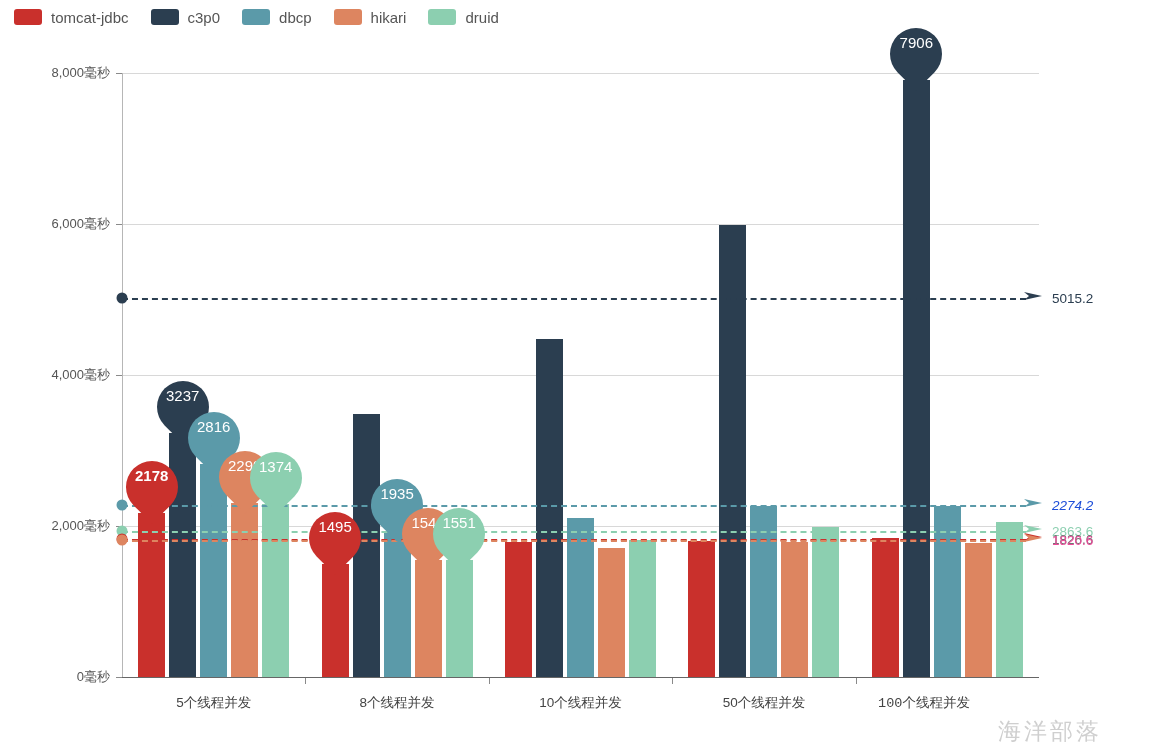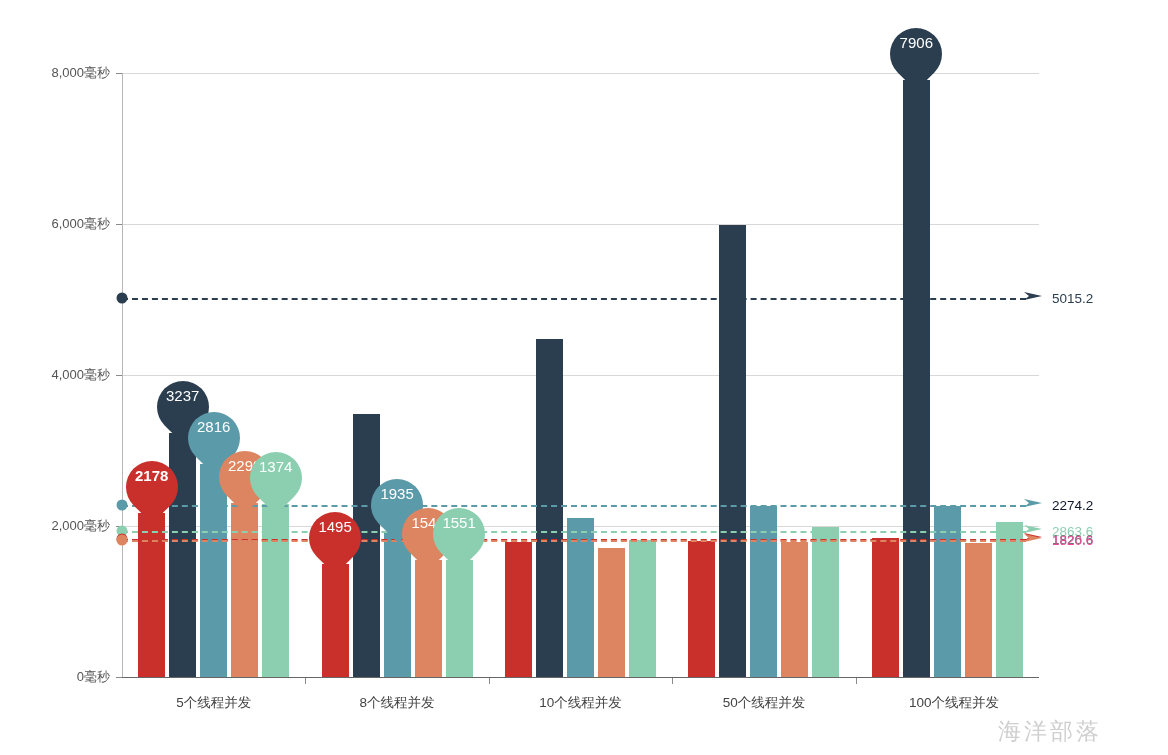--- a/index.html
+++ b/index.html
@@ -172,20 +172,42 @@
     color: #cfcfcf;
     font-family: "DejaVu Serif", "Liberation Serif", serif;
     letter-spacing: 3px;
     user-select: none;
   }
 </style>
 </head>
 <body>
 
 <div id="chart-header">
+  <div id="legend">
+      <div class="legend-item">
+        <div class="legend-swatch" style="background: rgb(201, 48, 44);"></div>
+        <div class="legend-label">tomcat-jdbc</div>
+      </div>
+      <div class="legend-item">
+        <div class="legend-swatch" style="background: rgb(43, 62, 80);"></div>
+        <div class="legend-label">c3p0</div>
+      </div>
+      <div class="legend-item">
+        <div class="legend-swatch" style="background: rgb(91, 154, 169);"></div>
+        <div class="legend-label">dbcp</div>
+      </div>
+      <div class="legend-item">
+        <div class="legend-swatch" style="background: rgb(221, 133, 96);"></div>
+        <div class="legend-label">hikari</div>
+      </div>
+      <div class="legend-item">
+        <div class="legend-swatch" style="background: rgb(140, 207, 176);"></div>
+        <div class="legend-label">druid</div>
+      </div>
+    </div>
 </div>
 
 <div id="plot">
     <div class="tick-mark-y" style="left: 116px; top: 643px;"></div>
     <div class="ylabel" style="top: 643px; right: 1058px;">0毫秒</div>
     <div class="gridline" style="left: 122px; top: 492px; width: 917px;"></div>
     <div class="tick-mark-y" style="left: 116px; top: 492px;"></div>
     <div class="ylabel" style="top: 492px; right: 1058px;">2,000毫秒</div>
     <div class="gridline" style="left: 122px; top: 341px; width: 917px;"></div>
     <div class="tick-mark-y" style="left: 116px; top: 341px;"></div>
@@ -219,38 +241,38 @@
     <div class="bar" style="left: 598px; top: 513.895px; width: 27px; height: 129.105px; background: rgb(221, 133, 96);"></div>
     <div class="bar" style="left: 629px; top: 506.345px; width: 27px; height: 136.655px; background: rgb(140, 207, 176);"></div>
     <div class="tick-mark-x" style="left: 672.2px; top: 644px;"></div>
     <div class="xlabel" style="left: 763.9px; top: 660px;">50个线程并发</div>
     <div class="bar" style="left: 688.4px; top: 507.1px; width: 27px; height: 135.9px; background: rgb(201, 48, 44);"></div>
     <div class="bar" style="left: 719.4px; top: 190.755px; width: 27px; height: 452.245px; background: rgb(43, 62, 80);"></div>
     <div class="bar" style="left: 750.4px; top: 471.992px; width: 27px; height: 171.007px; background: rgb(91, 154, 169);"></div>
     <div class="bar" style="left: 781.4px; top: 507.855px; width: 27px; height: 135.145px; background: rgb(221, 133, 96);"></div>
     <div class="bar" style="left: 812.4px; top: 492.755px; width: 27px; height: 150.245px; background: rgb(140, 207, 176);"></div>
     <div class="tick-mark-x" style="left: 855.6px; top: 644px;"></div>
-    <div class="xlabel" style="left: 954px; top: 660px;">100个线程并发</div>
+    <div class="xlabel" style="left: 924px; top: 660px; font-family: Liberation Mono, monospace;">100个线程并发</div>
     <div class="bar" style="left: 871.8px; top: 504.08px; width: 27px; height: 138.92px; background: rgb(201, 48, 44);"></div>
     <div class="bar" style="left: 902.8px; top: 46.097px; width: 27px; height: 596.903px; background: rgb(43, 62, 80);"></div>
     <div class="bar" style="left: 933.8px; top: 471.615px; width: 27px; height: 171.385px; background: rgb(91, 154, 169);"></div>
     <div class="bar" style="left: 964.8px; top: 508.61px; width: 27px; height: 134.39px; background: rgb(221, 133, 96);"></div>
     <div class="bar" style="left: 995.8px; top: 488.225px; width: 27px; height: 154.775px; background: rgb(140, 207, 176);"></div>
     <div class="threshold-line" style="left: 122px; top: 264.352px; width: 904px; border-top-color: rgb(43, 62, 80);"></div>
     <div class="threshold-dot" style="left: 122px; top: 264.352px; background: rgb(43, 62, 80);"></div>
     <div class="threshold-arrow" style="left: 1024px; top: 264.352px;"><svg width="26" height="16" viewBox="0 0 26 16">
         <path d="M0 4 L18 8 L0 12 L5 8 Z" fill="#2b3e50"></path>
       </svg></div>
     <div class="threshold-label" style="left: 1052px; top: 264.352px; color: rgb(43, 62, 80);">5015.2</div>
     <div class="threshold-line" style="left: 122px; top: 471.298px; width: 904px; border-top-color: rgb(91, 154, 169);"></div>
     <div class="threshold-dot" style="left: 122px; top: 471.298px; background: rgb(91, 154, 169);"></div>
     <div class="threshold-arrow" style="left: 1024px; top: 471.298px;"><svg width="26" height="16" viewBox="0 0 26 16">
         <path d="M0 4 L18 8 L0 12 L5 8 Z" fill="#5b9aa9"></path>
       </svg></div>
-    <div class="threshold-label" style="left: 1052px; top: 471.298px; color: #0f172a;">2274.2</div>
+    <div class="threshold-label" style="left: 1052px; top: 471.298px; color: #1d4ed8; font-style: italic;">2274.2</div>
     <div class="threshold-line" style="left: 122px; top: 497.179px; width: 904px; border-top-color: rgb(140, 207, 176);"></div>
     <div class="threshold-dot" style="left: 122px; top: 497.179px; background: rgb(140, 207, 176);"></div>
     <div class="threshold-arrow" style="left: 1024px; top: 497.179px;"><svg width="26" height="16" viewBox="0 0 26 16">
         <path d="M0 4 L18 8 L0 12 L5 8 Z" fill="#8ccfb0"></path>
       </svg></div>
     <div class="threshold-label" style="left: 1052px; top: 497.179px; color: rgb(140, 207, 176);">2863.6</div>
     <div class="threshold-line" style="left: 122px; top: 505.092px; width: 904px; border-top-color: rgb(201, 48, 44);"></div>
     <div class="threshold-dot" style="left: 122px; top: 505.092px; background: rgb(201, 48, 44);"></div>
     <div class="threshold-arrow" style="left: 1024px; top: 505.092px;"><svg width="26" height="16" viewBox="0 0 26 16">
         <path d="M0 4 L18 8 L0 12 L5 8 Z" fill="#c9302c"></path>

